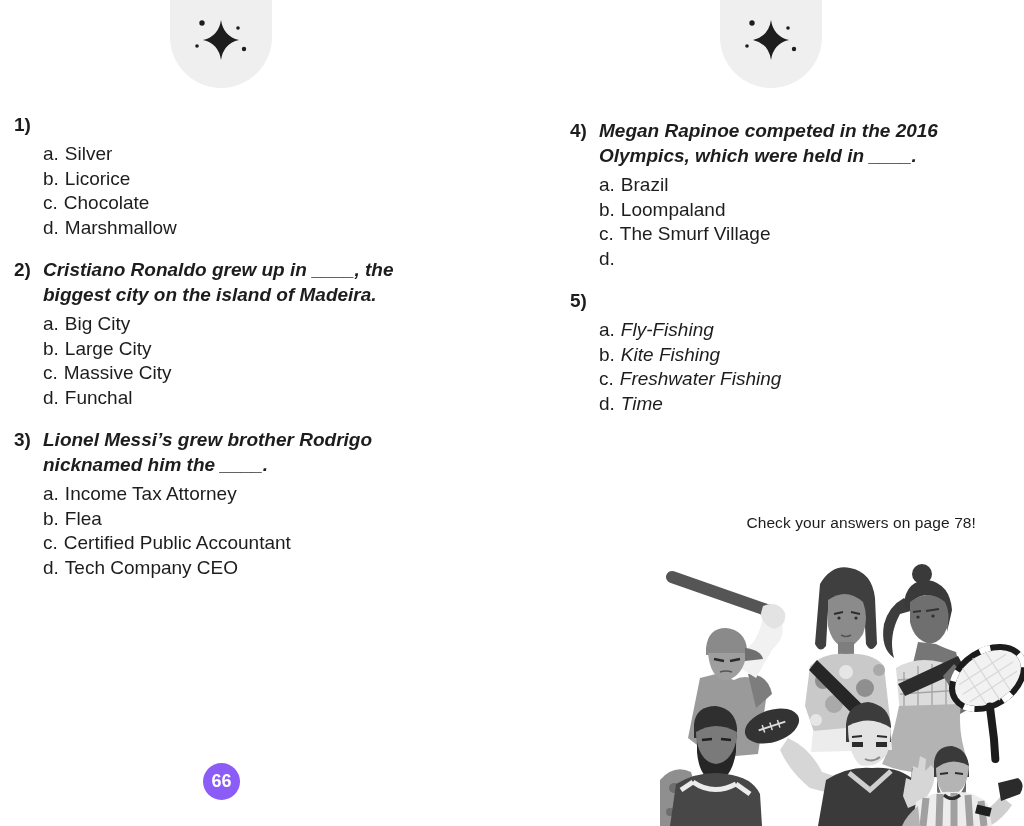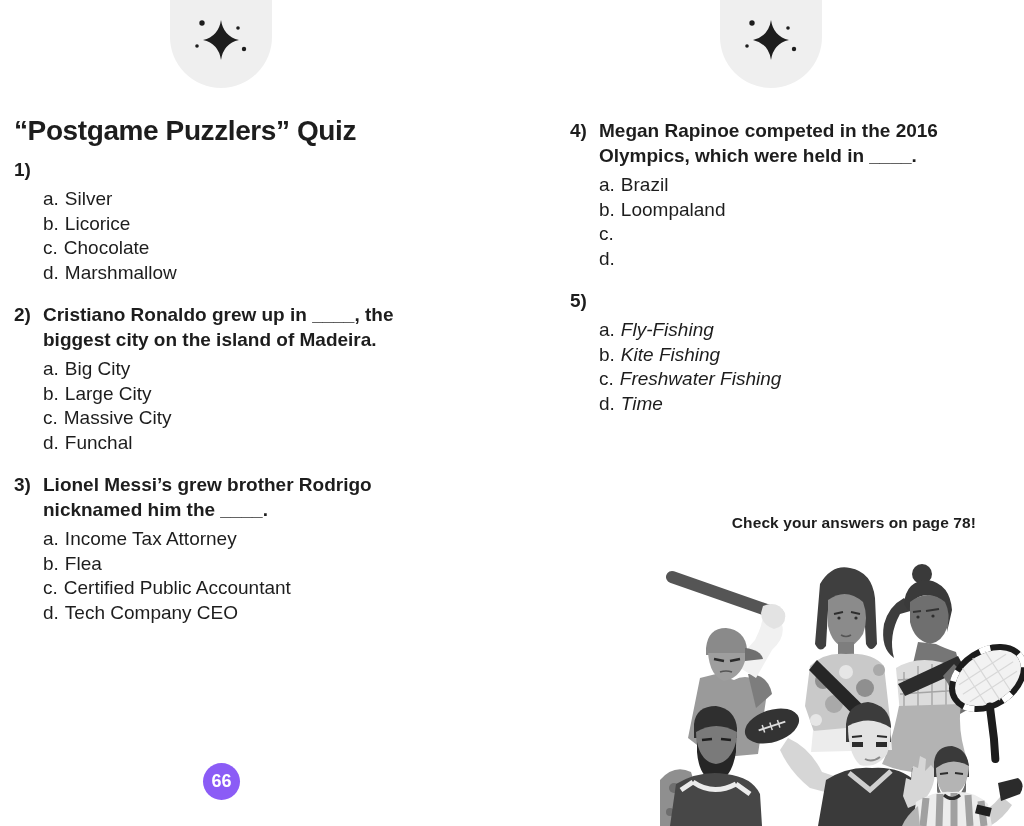--- a/index.html
+++ b/index.html
@@ -23,32 +23,32 @@
   .col-right{left:570px;top:118px;width:430px;}
 
   .quiz-title{
     font-size:28px;line-height:34px;font-weight:800;margin:2px 0 9px 0;
     letter-spacing:-0.4px;
   }
 
   .question{margin-bottom:17px;}
   .q-head{display:flex;font-weight:700;font-size:19px;line-height:25px;}
   .q-num{flex:none;width:29px;}
-  .q-text{width:384px;}
+  .q-text{width:384px;font-style:italic;}
   .col-right .q-text{width:354px;}
 
   .options{list-style:none;margin:5px 0 0 0;padding:0 0 0 29px;
     font-size:19px;line-height:24.5px;}
   .options li{display:flex;}
   .opt-letter{margin-right:6px;flex:none;}
   .opt-italic .opt-text{font-style:italic;text-align:right;}
 
   .answers-note{
     position:absolute;left:570px;top:514px;width:406px;text-align:right;
-    font-weight:700;font-size:15.5px;letter-spacing:0.1px;
+    font-weight:400;font-size:15.5px;letter-spacing:0.1px;
   }
 
   .page-badge{
     position:absolute;left:203px;top:763px;width:37px;height:37px;border-radius:50%;
     background:#8b5cf6;color:#ffffff;display:flex;align-items:center;justify-content:center;
     font-size:18px;font-weight:700;
   }
 
   .illustration{position:absolute;left:660px;top:556px;width:364px;height:270px;}
 </style>
@@ -72,21 +72,20 @@
       <path d="M28 6 Q30.4 22.4 46 26 Q30.4 29.6 28 46 Q25.6 29.6 10 26 Q25.6 22.4 28 6 Z" fill="#1d1d1d"></path>
       <circle cx="9" cy="9" r="2.7" fill="#1d1d1d"></circle>
       <circle cx="45" cy="14" r="1.8" fill="#1d1d1d"></circle>
       <circle cx="4" cy="32" r="1.8" fill="#1d1d1d"></circle>
       <circle cx="51" cy="35" r="2.2" fill="#1d1d1d"></circle>
     </svg>
   </span>
 </div>
 
 <div class="col col-left">
-  <h1 class="quiz-title">“Postgame Puzzlers” Quiz</h1>
 
   <div class="question">
     <div class="q-head">
       <span class="q-num">1)</span>
     </div>
     <ul class="options">
       <li>
           <span class="opt-letter">a.</span>
           <span class="opt-text">Silver</span>
         </li>
@@ -166,20 +165,21 @@
       <li>
           <span class="opt-letter">a.</span>
           <span class="opt-text">Brazil</span>
         </li>
       <li>
           <span class="opt-letter">b.</span>
           <span class="opt-text">Loompaland</span>
         </li>
       <li>
           <span class="opt-letter">c.</span>
+          <span class="opt-text">The Smurf Village</span>
         </li>
       <li>
           <span class="opt-letter">d.</span>
         </li>
     </ul>
   </div>
 
   <div class="question">
     <div class="q-head">
       <span class="q-num">5)</span>

